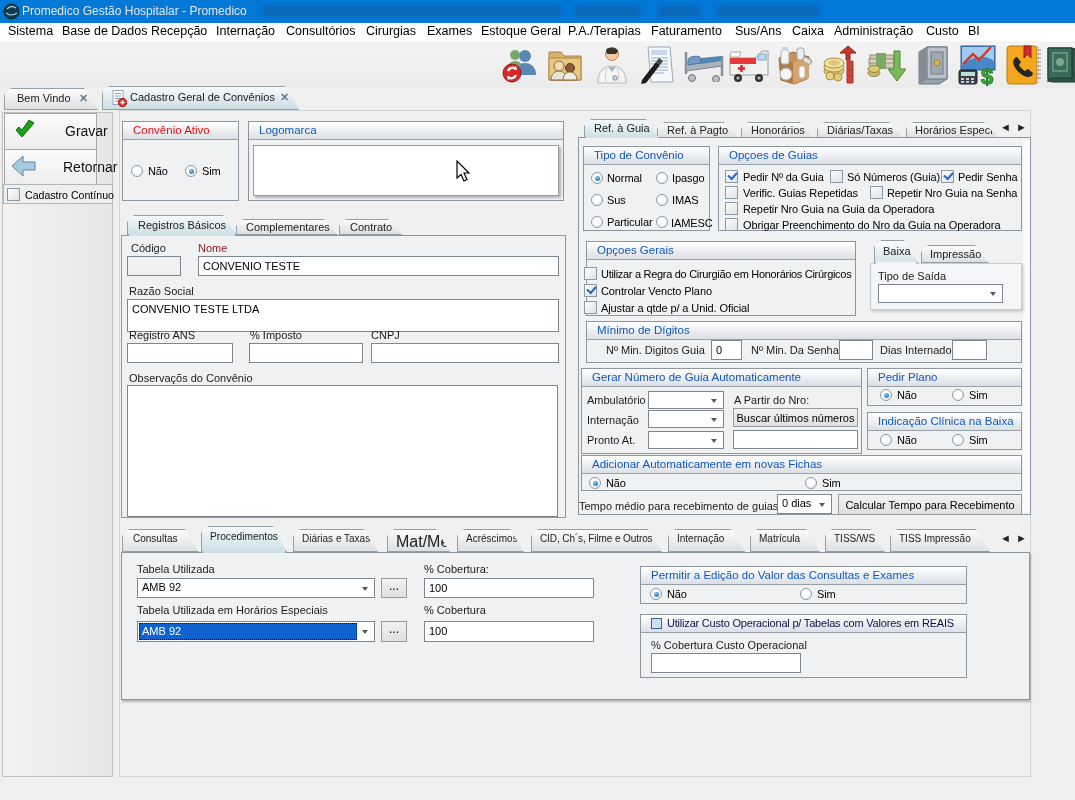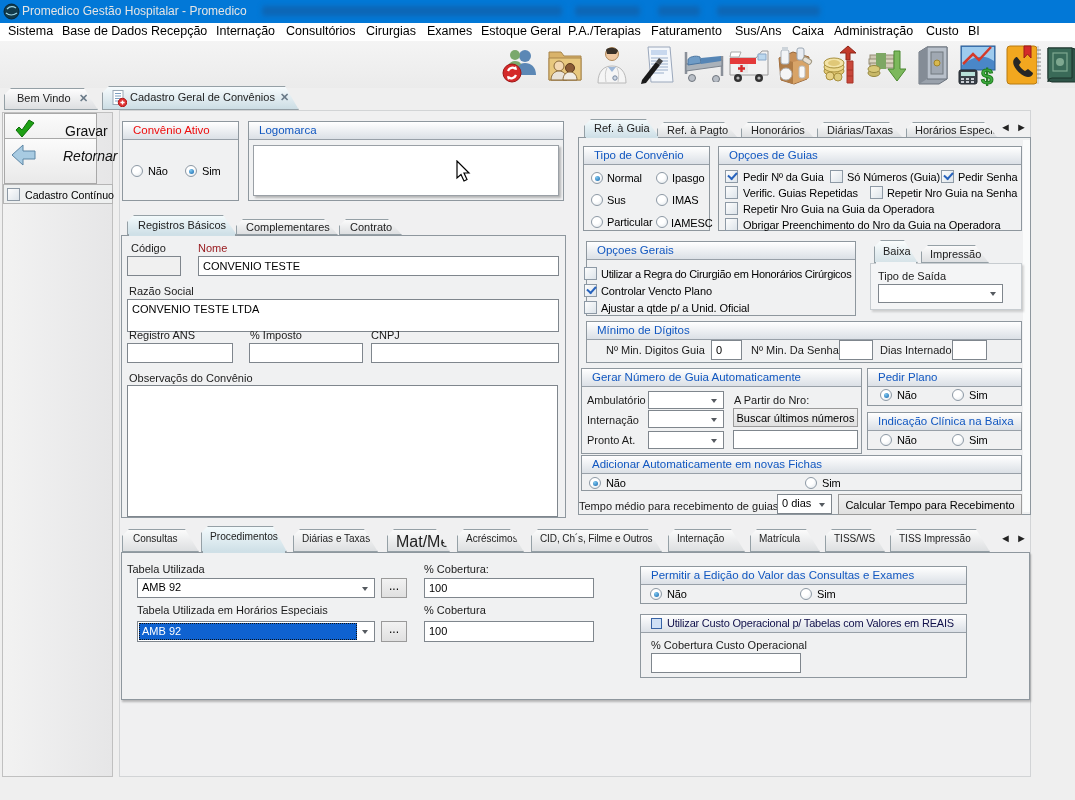--- a/index.html
+++ b/index.html
@@ -209,21 +209,21 @@
 </div>
 
 <div class="abs" style="left:119px;top:110px;width:912px;height:667px;border:1px solid #d2d4d6;background:#f0f0f1;"></div>
 <div id="sidebar"></div>
 <div class="sbtn" style="top:113px;">
   <svg class="abs" style="left:8px;top:5px" width="24" height="22" viewBox="0 0 24 22">
       <path d="M3 11 L9 18 L21 4 L16 1 L9 11 L6 8 Z" fill="#1ea015" stroke="#0d6e08"></path>
     </svg>
   <span class="abs" style="left:60px;top:9px;">Gravar</span>
 </div>
-<div class="sbtn" style="top:138px;font-style:italic;">
+<div class="sbtn" style="top:149px;">
   <svg class="abs" style="left:6px;top:4px" width="26" height="24" viewBox="0 0 26 24">
       <path d="M1 12 L12 2 L12 8 L24 8 L24 16 L12 16 L12 22 Z" fill="#a8cbe2" stroke="#5d86a5"></path>
     </svg>
   <span class="abs" style="left:58px;top:9px;">Retornar</span>
 </div>
 <div class="abs" style="left:3px;top:184px;width:110px;height:20px;border:1px solid #b5b5b5;background:#eef0f0;">
   <span class="cb" style="left:3px;top:3px;"></span>
   <span class="abs" style="left:21px;top:4px;font-size:10.6px;white-space:nowrap;">Cadastro Contínuo</span>
 </div>
 
@@ -429,21 +429,21 @@
 <div class="mtab tabshape" style="left:825px;top:529px;width:60px;height:23px;background:linear-gradient(#fbfbfb,#dddfe1);font-size:10px;">
     <span class="abs" style="left:8px;top:3px;">TISS/WS</span>
   </div>
 <div class="mtab tabshape" style="left:890px;top:529px;width:100px;height:23px;background:linear-gradient(#fbfbfb,#dddfe1);font-size:10px;">
     <span class="abs" style="left:8px;top:3px;">TISS Impressão</span>
   </div>
 <span class="abs" style="left:1000px;top:532px;font-size:11px;color:#222;">◄</span>
 <span class="abs" style="left:1016px;top:532px;font-size:11px;color:#222;">►</span>
 <div class="abs" style="left:121px;top:552px;width:909px;height:148px;border:1px solid #8e979e;background:#f0f1f2;box-shadow:1px 2px 2px rgba(0,0,0,.25);"></div>
 
-<span class="lbl" style="left:127px;top:563px;">Tabela Utilizada</span>
+<span class="lbl" style="left:137px;top:563px;">Tabela Utilizada</span>
 <div class="combo" style="left:137px;top:578px;width:238px;height:20px;">AMB 92<span class="arr"></span></div>
 <div class="abs" style="left:381px;top:578px;width:26px;height:20px;background:linear-gradient(#f2f2f2,#e0e0e0);border:1px solid #9a9a9a;font-size:12px;text-align:center;">...</div>
 <span class="lbl" style="left:424px;top:563px;">% Cobertura:</span>
 <div class="inp" style="left:424px;top:578px;width:170px;height:20px;">100</div>
 <span class="lbl" style="left:137px;top:604px;">Tabela Utilizada em Horários Especiais</span>
 <div class="combo" style="left:137px;top:621px;width:238px;height:21px;">
     <div class="abs" style="left:1px;top:1px;right:17px;bottom:1px;background:#0f62d0;outline:1px dotted #111;outline-offset:-1px;color:#fff;padding-left:3px;line-height:17px;">AMB 92</div>
     <span class="arr"></span>
   </div>
 <div class="abs" style="left:381px;top:621px;width:26px;height:21px;background:linear-gradient(#f2f2f2,#e0e0e0);border:1px solid #9a9a9a;font-size:12px;text-align:center;">...</div>

